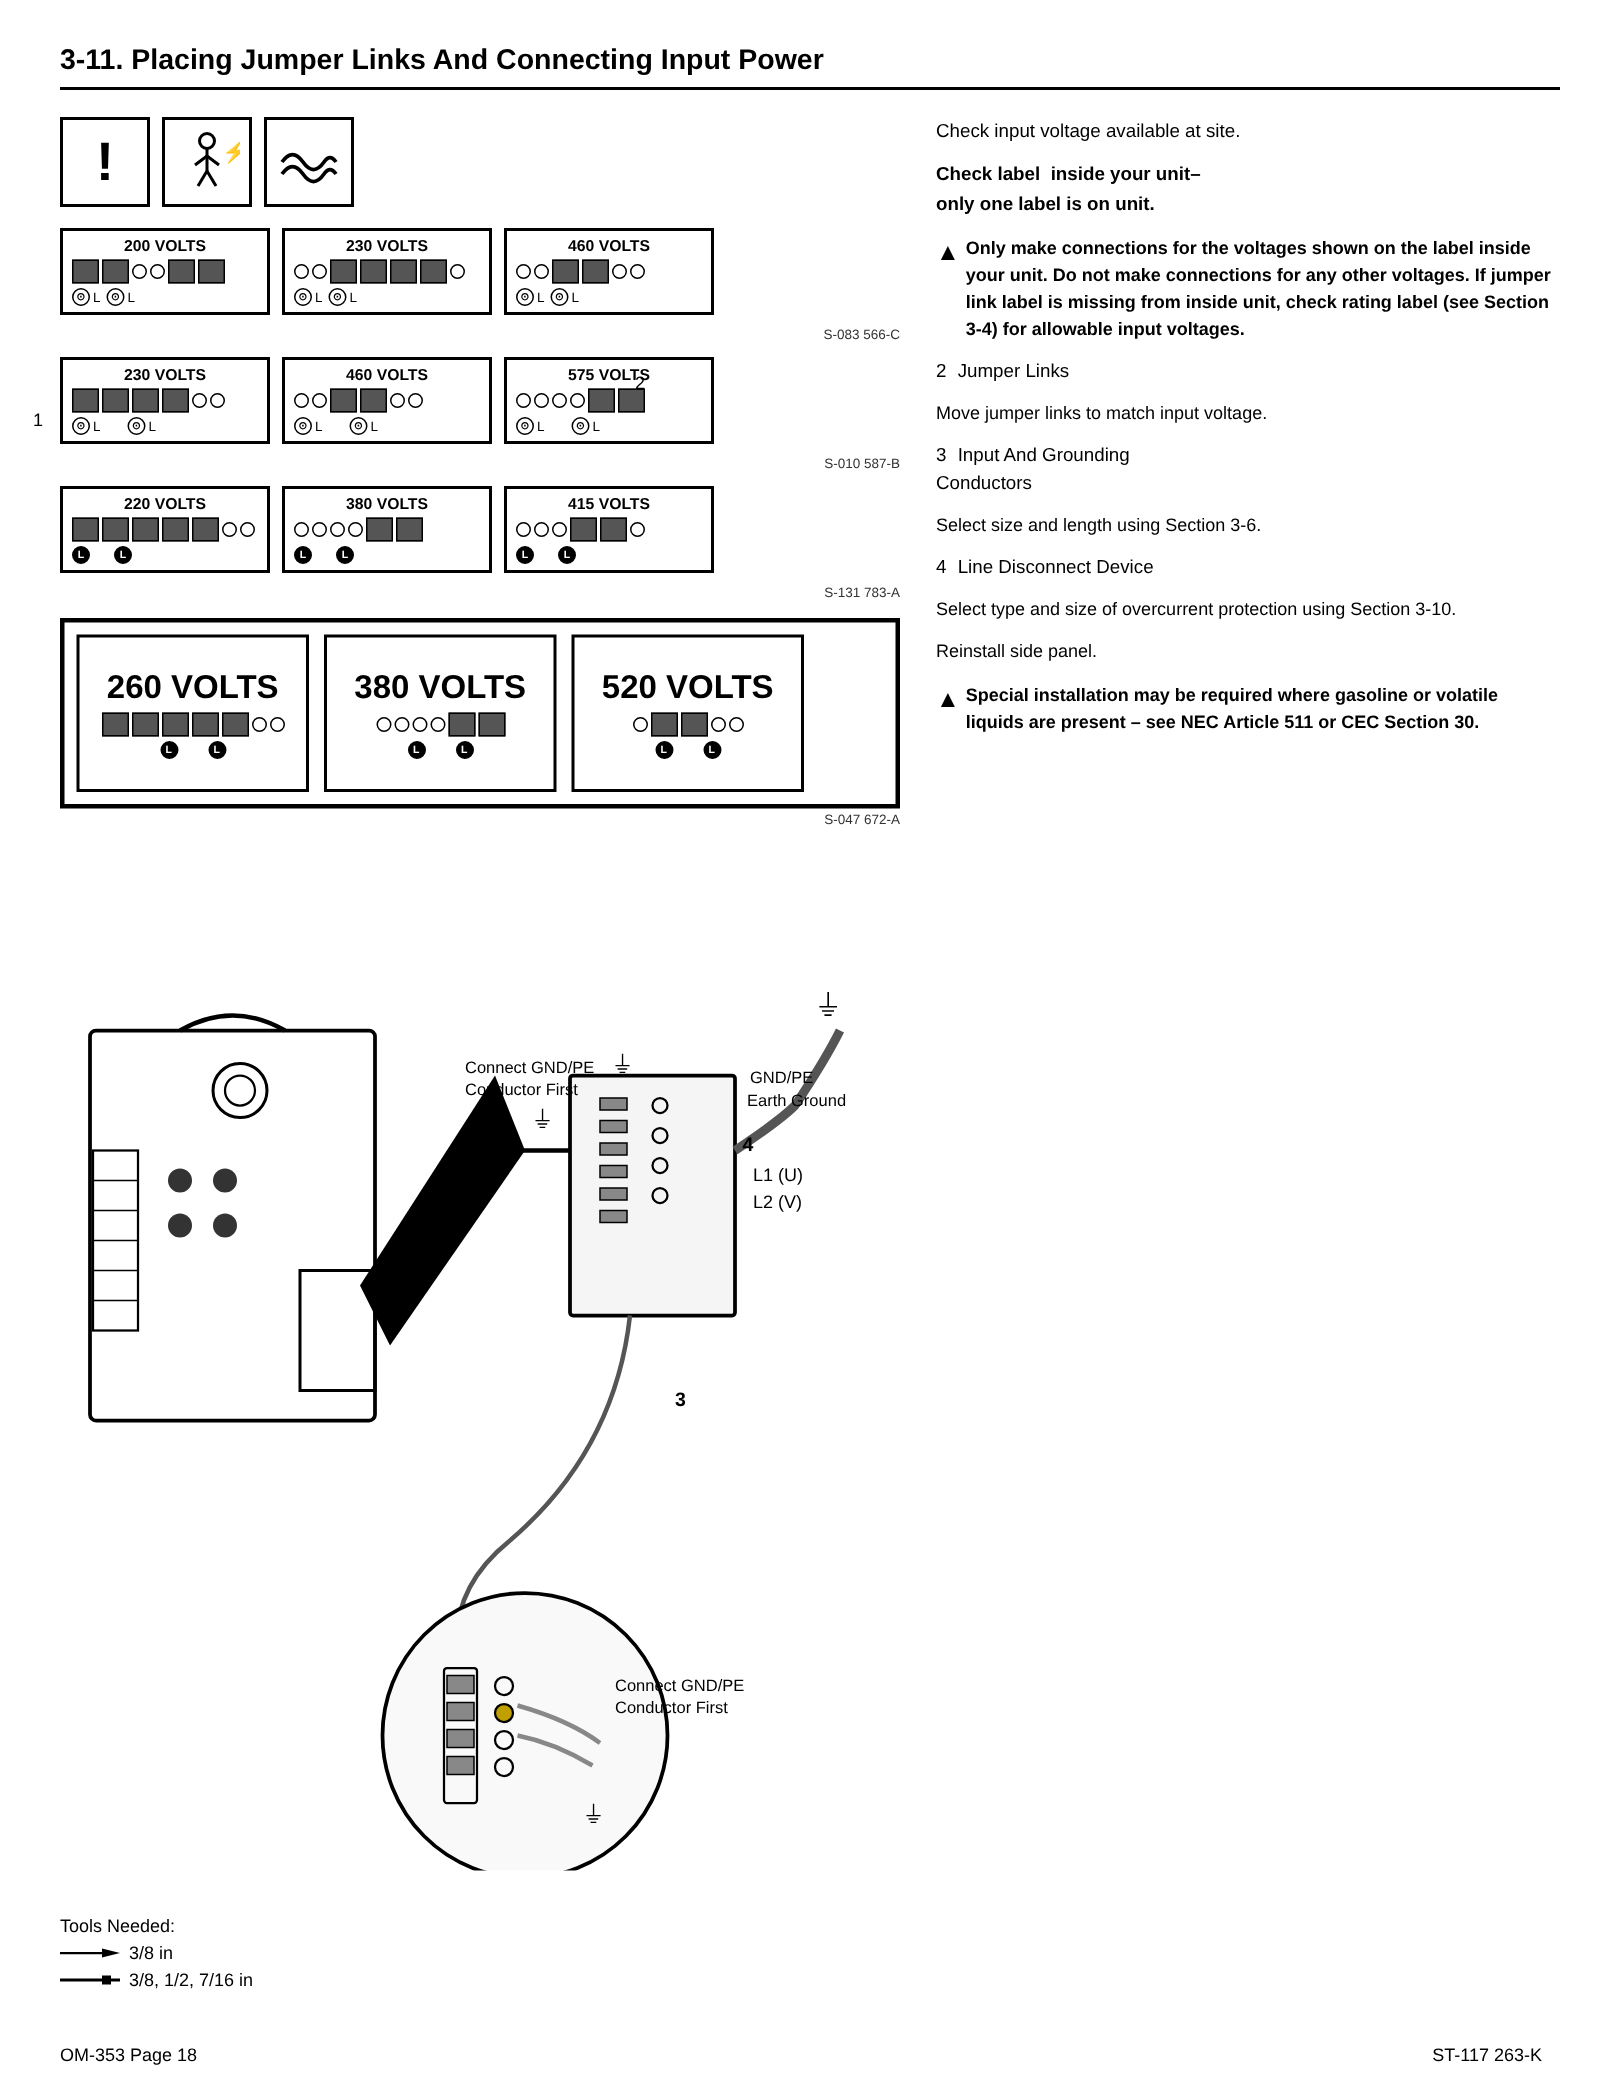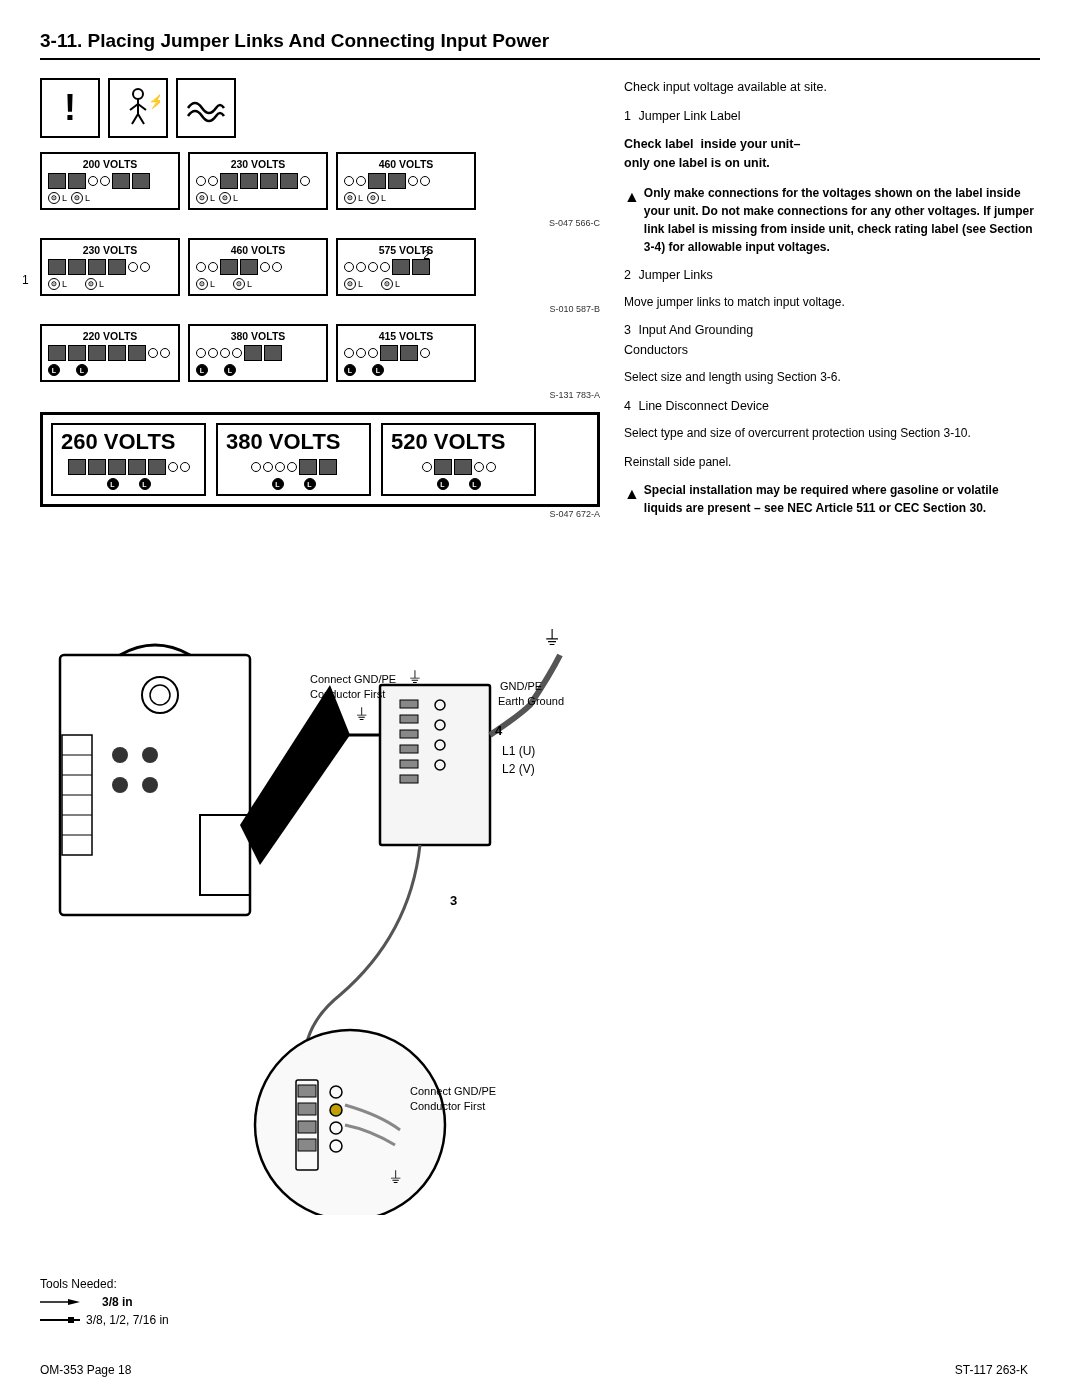--- a/index.html
+++ b/index.html
@@ -132,23 +132,23 @@
     
     .big-volts-row {
       display: flex;
       gap: 10px;
       margin-top: 12px;
       border: 3px solid #000;
       padding: 8px;
     }
     .big-panel {
       border: 2px solid #000;
-      padding: 4px 8px;
+      padding: 20px 8px;
       min-width: 155px;
-      text-align: left;
+      text-align: center;
     }
     .big-panel .volt-title {
       font-size: 22px;
       font-weight: bold;
       margin-bottom: 4px;
     }
     
     .diagram-area {
       margin-top: 16px;
       position: relative;
@@ -278,21 +278,21 @@
                 <div class="circle-l">⊙</div>
                 <span>L</span>
               </div>
               <div class="switch-sym">
                 <div class="circle-l">⊙</div>
                 <span>L</span>
               </div>
             </div>
           </div>
         </div>
-        <div class="series-label">S-047 566-C</div>
+        <div class="series-label">S-083 566-C</div>
       </div>
 
       <div class="jumper-section" style="position:relative;">
         <div style="position:absolute;left:-18px;top:35px;font-size:12px;">1</div>
         <div class="jumper-row">
 
           <div class="jumper-panel">
             <div class="jp-label">230 VOLTS</div>
             <div class="jp-connectors">
               <div class="conn-block"></div>
@@ -575,24 +575,20 @@
 
           <text x="370" y="560" font-size="11" fill="#000">Connect  GND/PE</text>
           <text x="370" y="575" font-size="11" fill="#000">Conductor First</text>
         </svg>
       </div>
     </div>
 
     <div class="right-col">
       <p class="check-text">Check input voltage available at site.</p>
 
-      <div class="numbered-item">
-        <span class="num">1</span>
-        <span>Jumper Link Label</span>
-      </div>
 
       <p style="margin-bottom:10px;font-weight:bold;font-size:12.5px;">
         Check label&nbsp; inside your unit–<br>only one label is on unit.
       </p>
 
       <div style="margin-bottom:10px;display:flex;gap:4px;align-items:flex-start;">
         <span style="font-size:16px;margin-top:1px;">▲</span>
         <p style="font-size:12px;line-height:1.5;">
           <strong>Only make connections for the voltages shown on the label inside your unit. Do not make connections for any other voltages. If jumper link label is missing from inside unit, check rating label (see Section 3-4) for allowable input voltages.</strong>
         </p>
@@ -622,21 +618,21 @@
         <span style="font-size:16px;margin-top:1px;">▲</span>
         <p style="font-size:12px;line-height:1.5;">
           <strong>Special installation may be required where gasoline or volatile liquids are present – see NEC Article 511 or CEC Section 30.</strong>
         </p>
       </div>
     </div>
   </div>
 
   <div style="position:absolute;bottom:70px;left:40px;font-size:12px;">
     <p>Tools Needed:</p>
-    <div style="display:flex;align-items:center;gap:22px;margin-top:4px;font-weight:bold;">
+    <div style="display:flex;align-items:center;gap:6px;margin-top:4px;">
 
       <svg width="40" height="14" viewBox="0 0 40 14">
         <line x1="0" y1="7" x2="28" y2="7" stroke="#000" stroke-width="1.5"></line>
         <polygon points="28,4 40,7 28,10" fill="#000"></polygon>
         <rect x="28" y="5" width="3" height="4" fill="#000"></rect>
       </svg>
       <span>3/8 in</span>
     </div>
     <div style="display:flex;align-items:center;gap:6px;margin-top:4px;">
       <svg width="40" height="14" viewBox="0 0 40 14">

